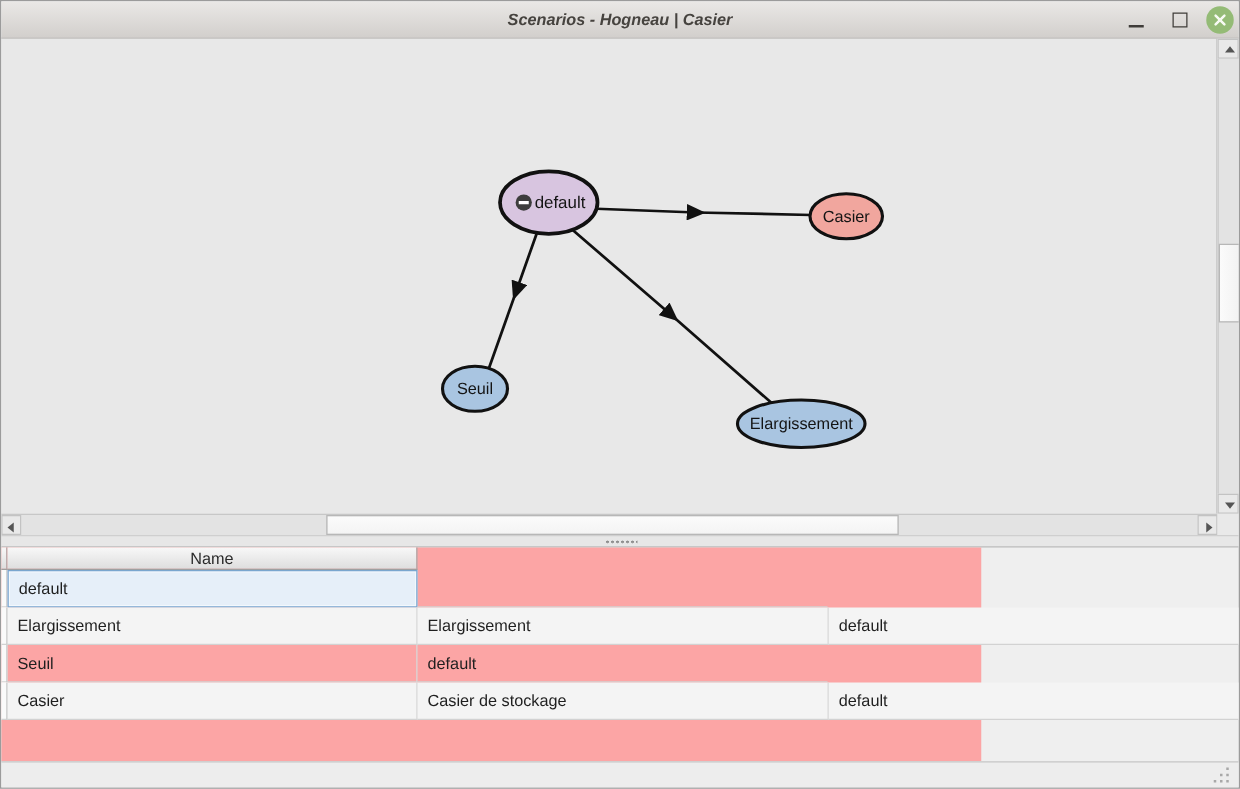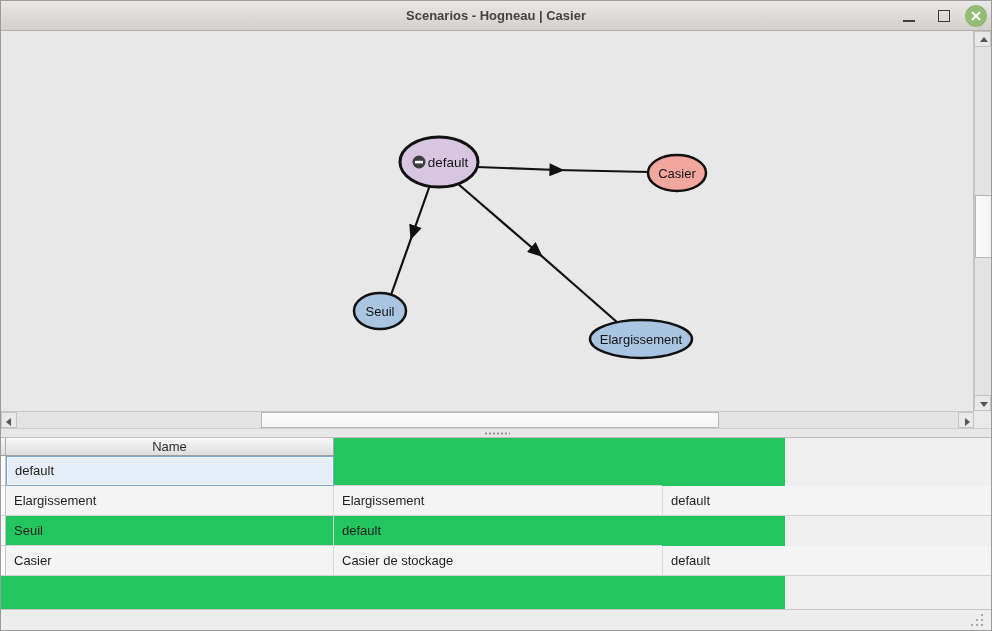--- a/index.html
+++ b/index.html
@@ -13,21 +13,21 @@
 
   
   .titlebar {
     position: absolute; left: 0; top: 0; width: 990px; height: 30px;
     background: linear-gradient(#eae8e6, #d2cfcc);
     border-bottom: 1px solid #b3b0ad;
   }
   .title-text {
     position: absolute; left: 0; right: 0; top: 0; height: 30px;
     line-height: 30px; text-align: center;
-    font-weight: bold; color: #46433f; font-size: 13px;
+    font-weight: bold; color: #46433f; font-size: 13px; font-style: italic;
   }
   .win-btn { position: absolute; top: 0; width: 30px; height: 30px; cursor: default; }
   .btn-min { left: 893px; }
   .btn-max { left: 928px; }
   .btn-close { left: 960px; }
   .glyph-min {
     position: absolute; left: 9px; top: 19px; width: 12px; height: 2px; background: #3f3c39;
   }
   .glyph-max {
     position: absolute; left: 9px; top: 9px; width: 12px; height: 12px;
@@ -80,21 +80,21 @@
     position: absolute; left: 0; top: 427px; width: 990px; height: 10px;
     background: #e7e7e7; border-top: 1px solid #cfcfcf; border-bottom: 1px solid #bdbdbd;
   }
   .splitter-grip {
     position: absolute; left: 483px; top: 3px; width: 26px; height: 3px;
     background-image: radial-gradient(circle, #8f8f8f 1px, transparent 1.2px);
     background-size: 4px 3px; background-repeat: repeat-x;
   }
 
   
-  .table-panel { position: absolute; left: 0; top: 437px; width: 784px; height: 171px; background: #22c55e; }
+  .table-panel { position: absolute; left: 0; top: 437px; width: 784px; height: 171px; background: #fca5a5; }
   .thead { position: absolute; left: 0; top: 0; width: 990px; height: 18px; display: flex; }
   .th {
     height: 18px; line-height: 17px; text-align: center;
     background: linear-gradient(#f8f8f8, #dedede);
     border-bottom: 1px solid #9f9f9f; border-right: 1px solid #aaaaaa;
     font-size: 13px; color: #2b2b2b; overflow: hidden;
   }
   .th-gutter { width: 5px; border-right: 1px solid #aaaaaa; background: linear-gradient(#f8f8f8,#dedede); border-bottom: 1px solid #9f9f9f; }
   .th-name { width: 328px; }
   .th-desc { width: 329px; }

